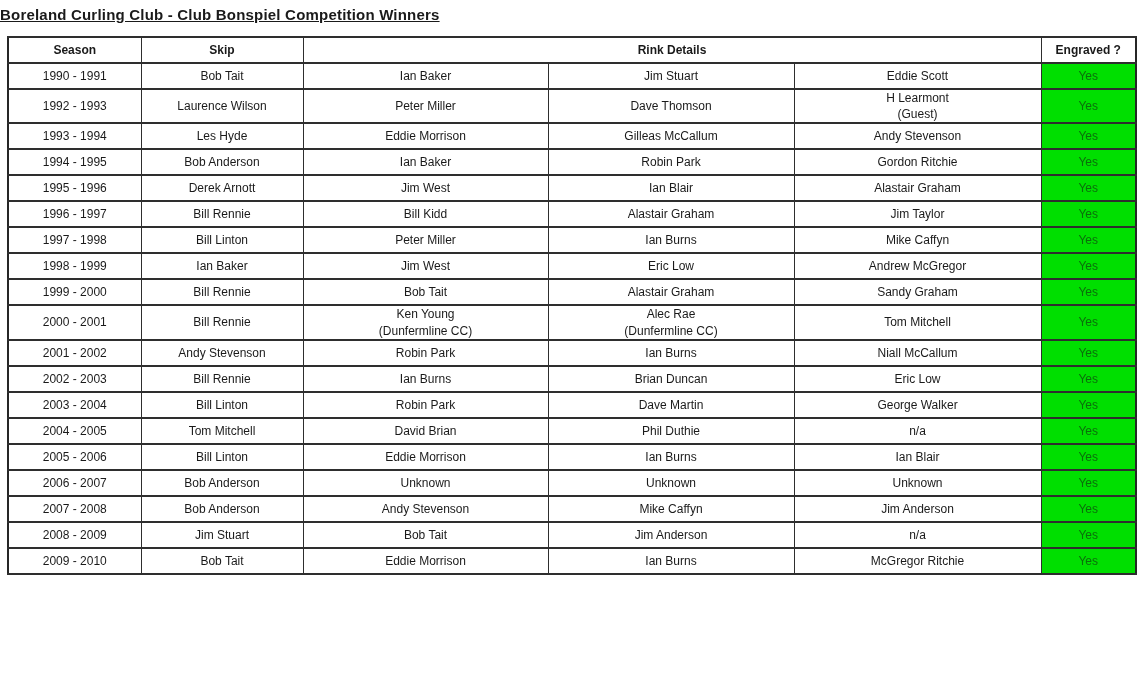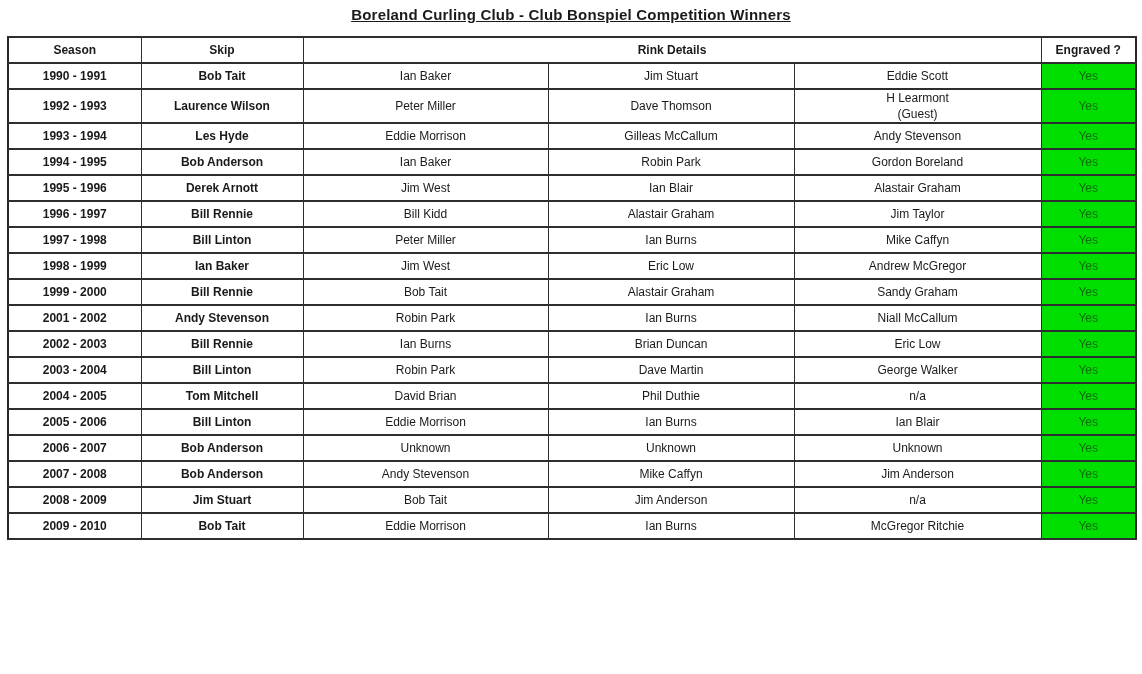--- a/index.html
+++ b/index.html
@@ -7,21 +7,21 @@
     padding: 0;
     background: #ffffff;
     width: 1142px;
     height: 674px;
     font-family: "Liberation Sans", sans-serif;
     color: #1a1a1a;
     overflow: hidden;
   }
   .page-title {
     margin: 6px 0 0 0;
-    text-align: center;
+    text-align: left;
     font-size: 15px;
     font-weight: bold;
     text-decoration: underline;
     letter-spacing: 0.2px;
   }
   table.winners {
     border-collapse: collapse;
     table-layout: fixed;
     margin: 13px 0 12px 7px;
     width: 1128px;
@@ -37,21 +37,21 @@
     font-size: 12px;
     padding: 0 2px;
     overflow: hidden;
     white-space: pre-line;
     line-height: 1.35;
   }
   thead tr { height: 26px; }
   tbody tr { height: 26px; }
   tbody tr.tall { height: 28px; }
   th { font-weight: bold; }
-  td.season, td.skip { font-weight: bold; text-align: center; }
+  td.season, td.skip { font-weight: normal; text-align: center; }
   td.rink { font-weight: normal; }
   td.engraved { font-weight: normal; }
   col.c-season   { width: 133px; }
   col.c-skip     { width: 162px; }
   col.c-rink1    { width: 245px; }
   col.c-rink2    { width: 246px; }
   col.c-rink3    { width: 247px; }
   col.c-engraved { width: 95px; }
 </style>
 </head>
@@ -100,21 +100,21 @@
         <td class="rink">Eddie Morrison</td>
         <td class="rink">Gilleas McCallum</td>
         <td class="rink">Andy Stevenson</td>
         <td class="engraved" style="background: rgb(0, 223, 0); color: rgb(11, 110, 11);">Yes</td>
       </tr>
       <tr class="">
         <td class="season">1994 - 1995</td>
         <td class="skip">Bob Anderson</td>
         <td class="rink">Ian Baker</td>
         <td class="rink">Robin Park</td>
-        <td class="rink">Gordon Boreland</td>
+        <td class="rink">Gordon Ritchie</td>
         <td class="engraved" style="background: rgb(0, 223, 0); color: rgb(11, 110, 11);">Yes</td>
       </tr>
       <tr class="">
         <td class="season">1995 - 1996</td>
         <td class="skip">Derek Arnott</td>
         <td class="rink">Jim West</td>
         <td class="rink">Ian Blair</td>
         <td class="rink">Alastair Graham</td>
         <td class="engraved" style="background: rgb(0, 223, 0); color: rgb(11, 110, 11);">Yes</td>
       </tr>
@@ -143,20 +143,30 @@
         <td class="engraved" style="background: rgb(0, 223, 0); color: rgb(11, 110, 11);">Yes</td>
       </tr>
       <tr class="">
         <td class="season">1999 - 2000</td>
         <td class="skip">Bill Rennie</td>
         <td class="rink">Bob Tait</td>
         <td class="rink">Alastair Graham</td>
         <td class="rink">Sandy Graham</td>
         <td class="engraved" style="background: rgb(0, 223, 0); color: rgb(11, 110, 11);">Yes</td>
       </tr>
+      <tr class="tall">
+        <td class="season">2000 - 2001</td>
+        <td class="skip">Bill Rennie</td>
+        <td class="rink">Ken Young
+(Dunfermline CC)</td>
+        <td class="rink">Alec Rae
+(Dunfermline CC)</td>
+        <td class="rink">Tom Mitchell</td>
+        <td class="engraved" style="background: rgb(0, 223, 0); color: rgb(11, 110, 11);">Yes</td>
+      </tr>
       <tr class="">
         <td class="season">2001 - 2002</td>
         <td class="skip">Andy Stevenson</td>
         <td class="rink">Robin Park</td>
         <td class="rink">Ian Burns</td>
         <td class="rink">Niall McCallum</td>
         <td class="engraved" style="background: rgb(0, 223, 0); color: rgb(11, 110, 11);">Yes</td>
       </tr>
       <tr class="">
         <td class="season">2002 - 2003</td>

